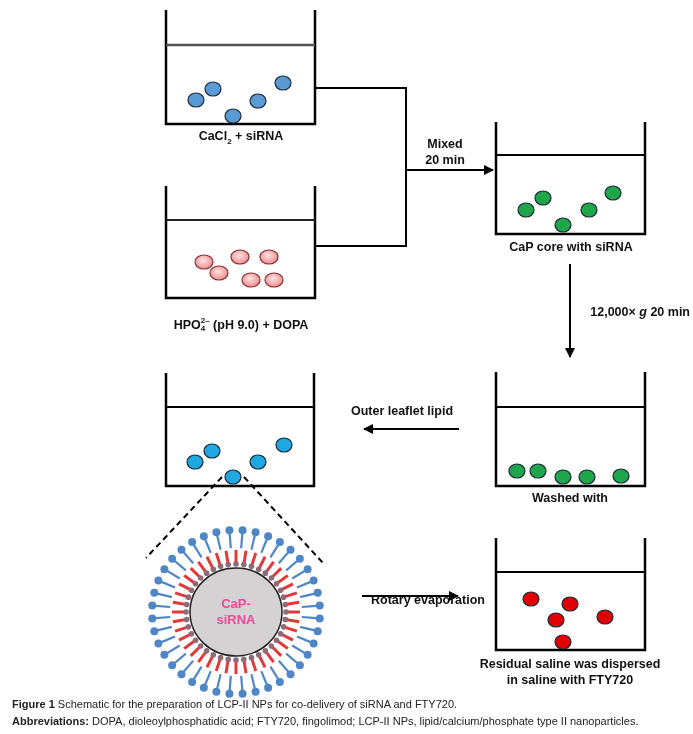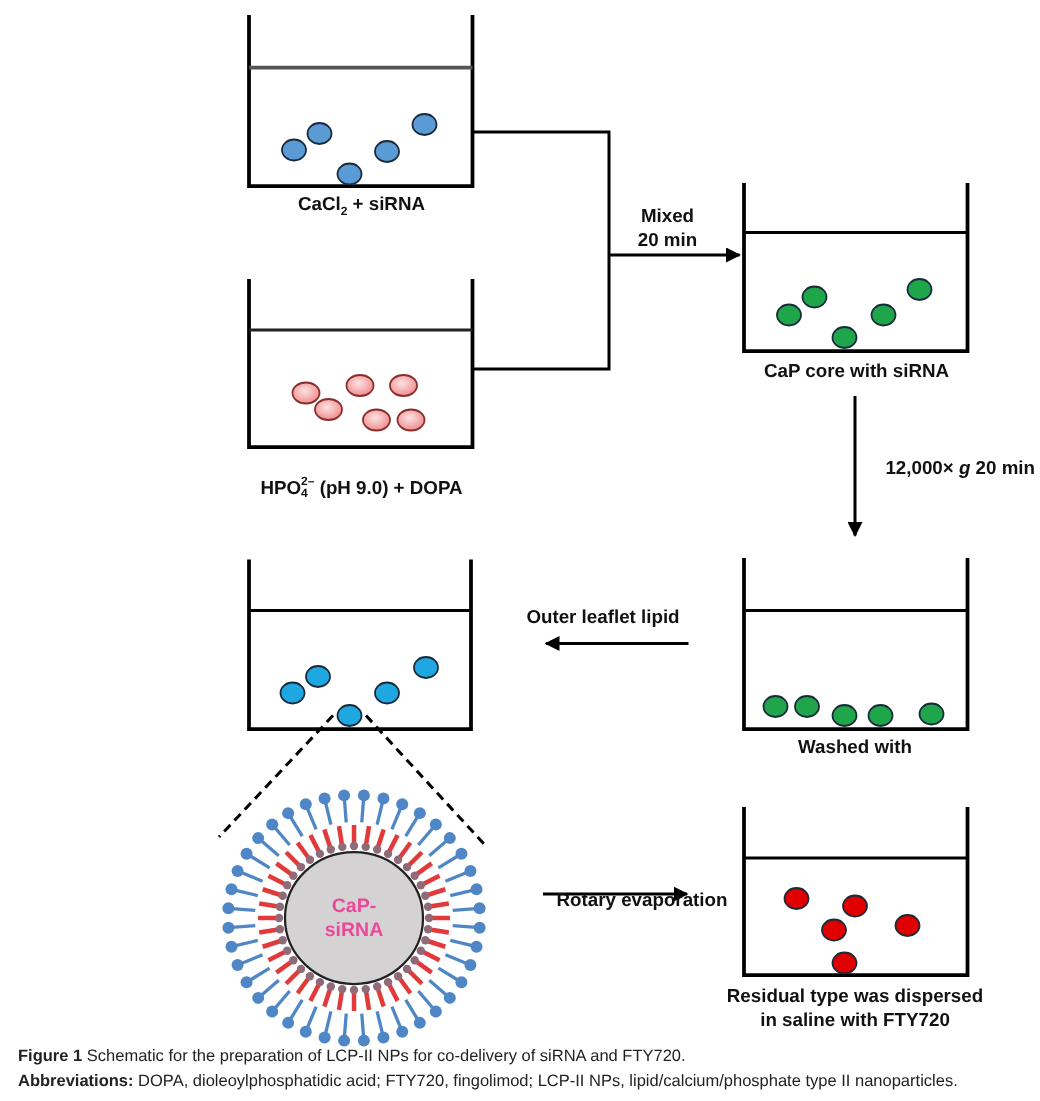--- a/index.html
+++ b/index.html
@@ -458,21 +458,21 @@
 <div class="lbl" style="left:486px; top:239px; width:170px;">CaP core with siRNA</div>
 <div class="lbl" style="left:580px; top:304px; width:110px; text-align:right;">
   <span>12,000× </span><i>g</i><span> 20 min</span>
 </div>
 <div class="lbl" style="left:342px; top:403px; width:120px;">Outer leaflet lipid</div>
 <div class="lbl" style="left:470px; top:490px; width:200px;">
   <div>Washed with</div>
 </div>
 <div class="lbl" style="left:346px; top:592px; width:130px; font-weight:normal; font-weight:bold;margin-left:17px;">Rotary evaporation</div>
 <div class="lbl" style="left:470px; top:656px; width:200px;">
-  <div>Residual type was dispersed</div>
+  <div>Residual saline was dispersed</div>
   <div>in saline with FTY720</div>
 </div>
 <div class="core-lbl" style="left:200px; top:596px; width:72px;">
   <div>CaP-</div>
   <div>siRNA</div>
 </div>
 
 <div class="caption" style="top:698px;">
   <b>Figure 1</b><span> Schematic for the preparation of LCP-II NPs for co-delivery of siRNA and FTY720.</span>
 </div>

